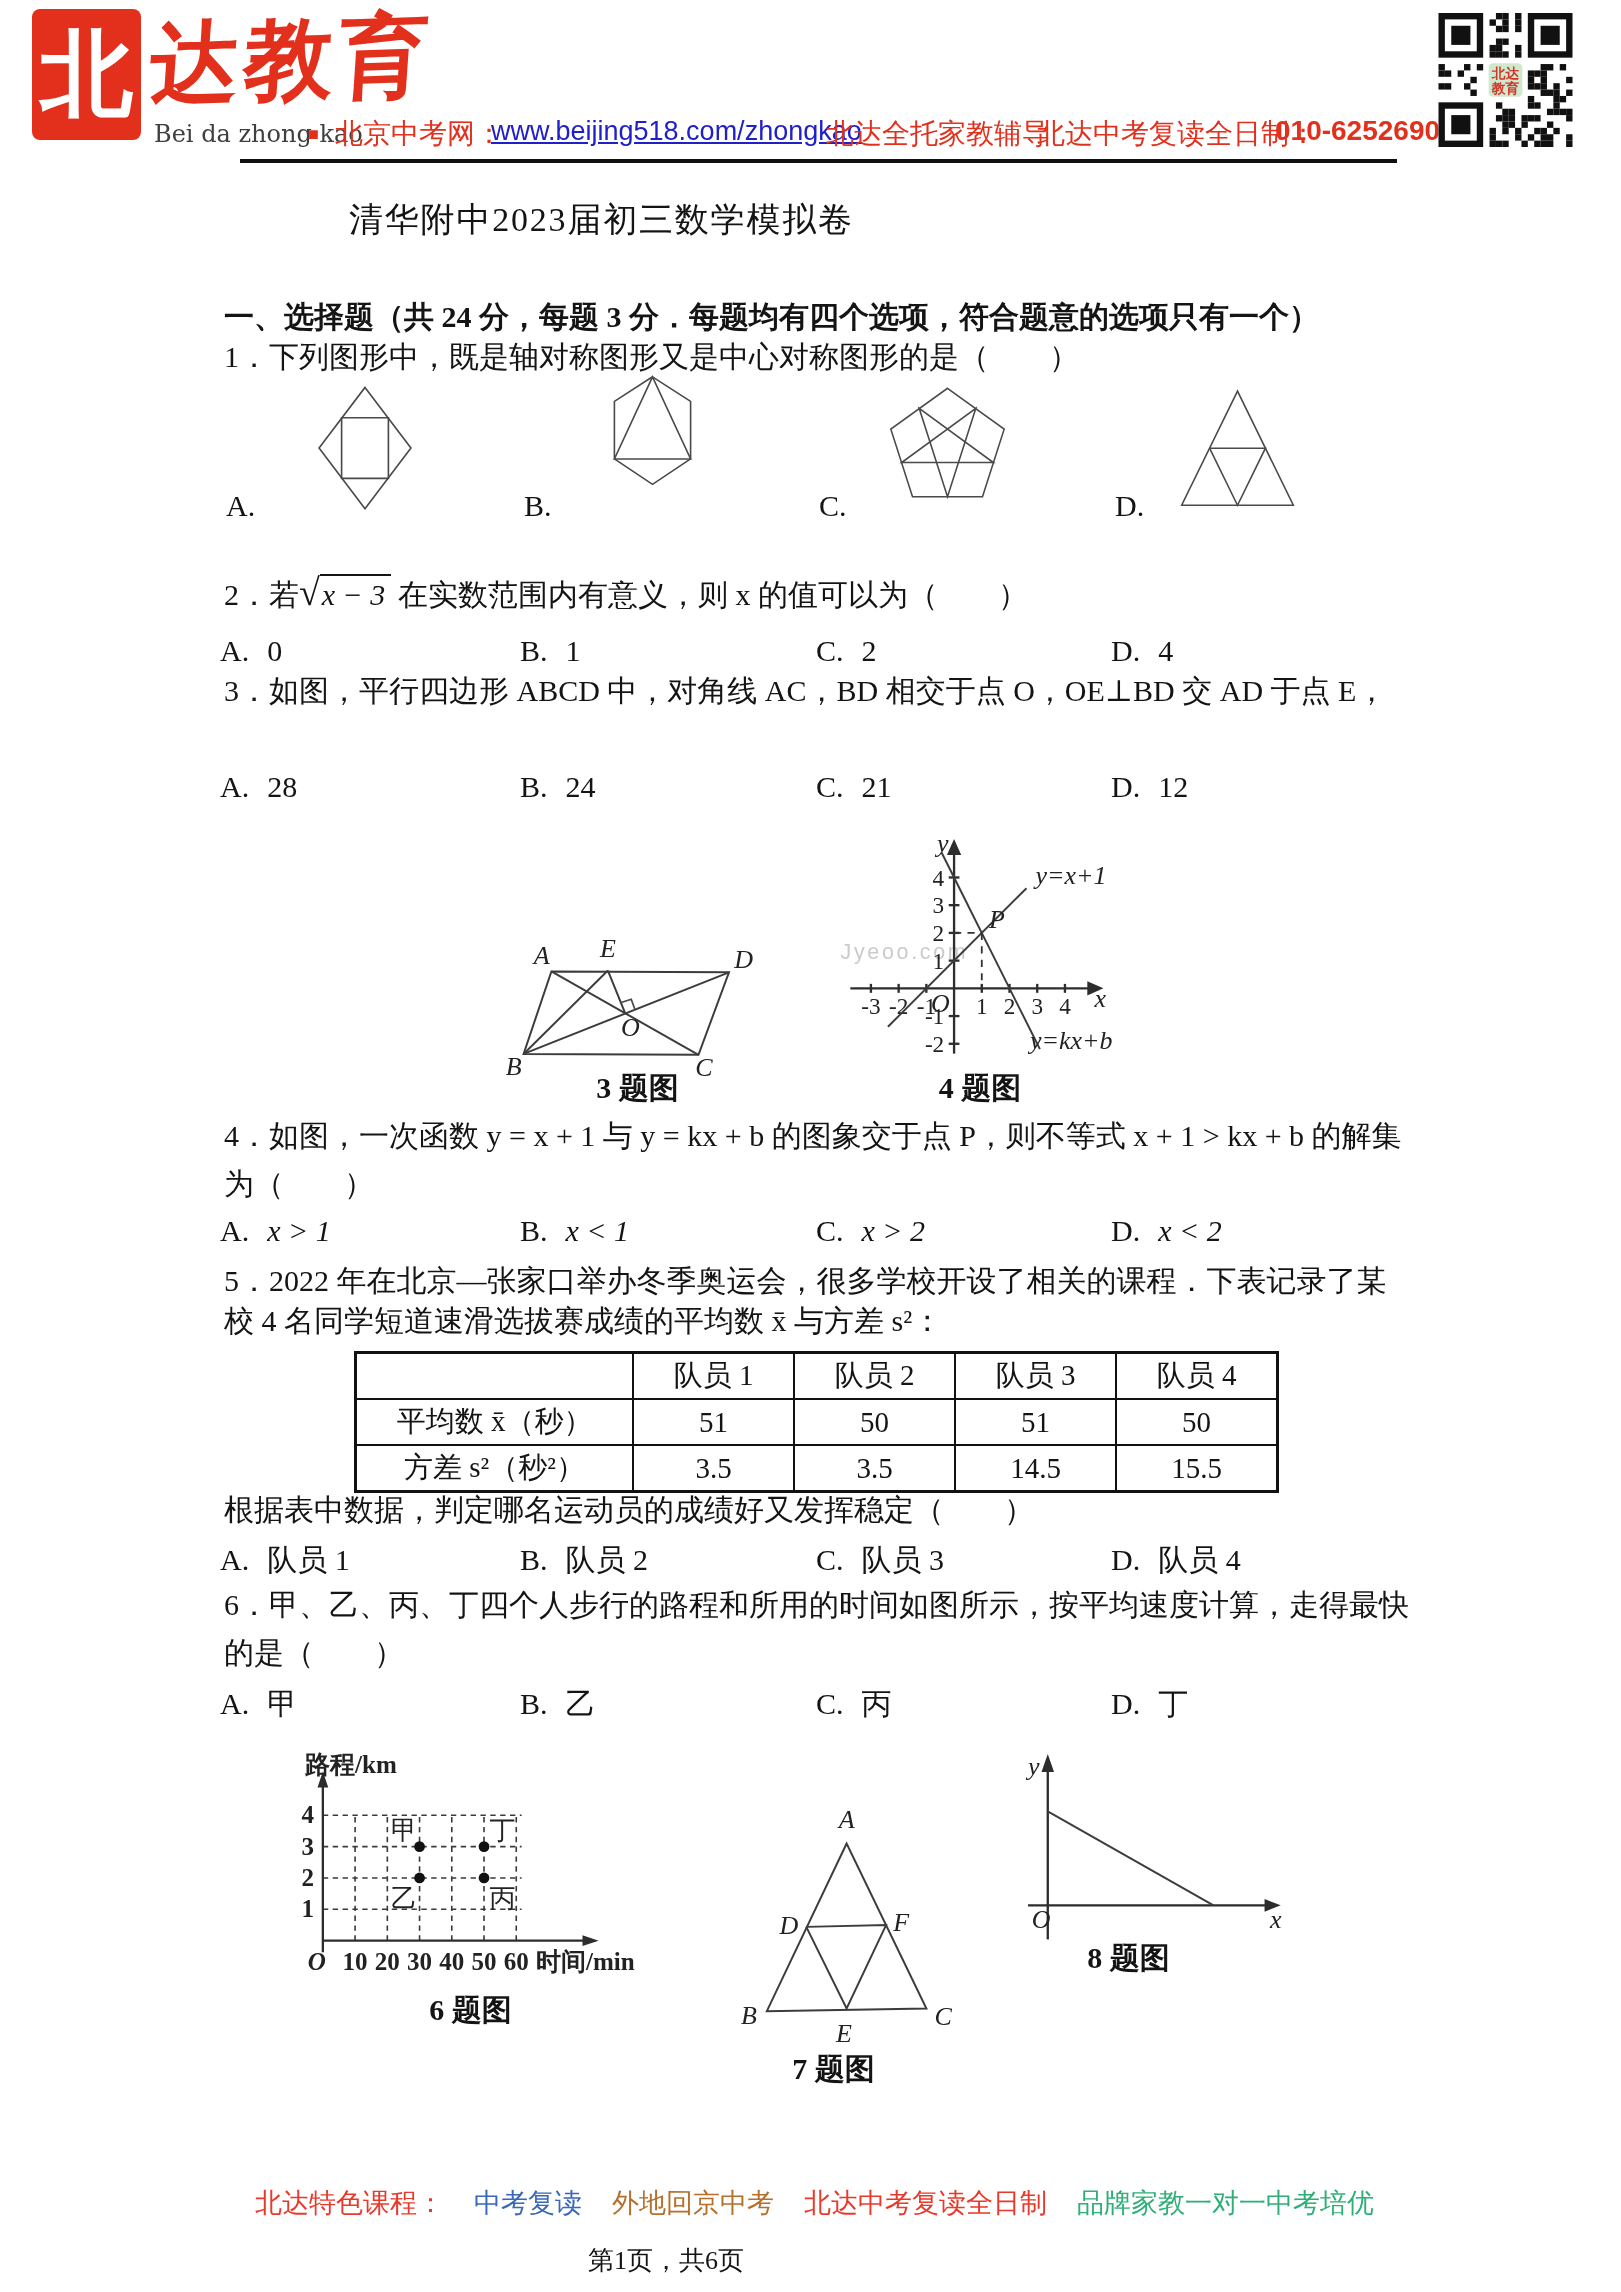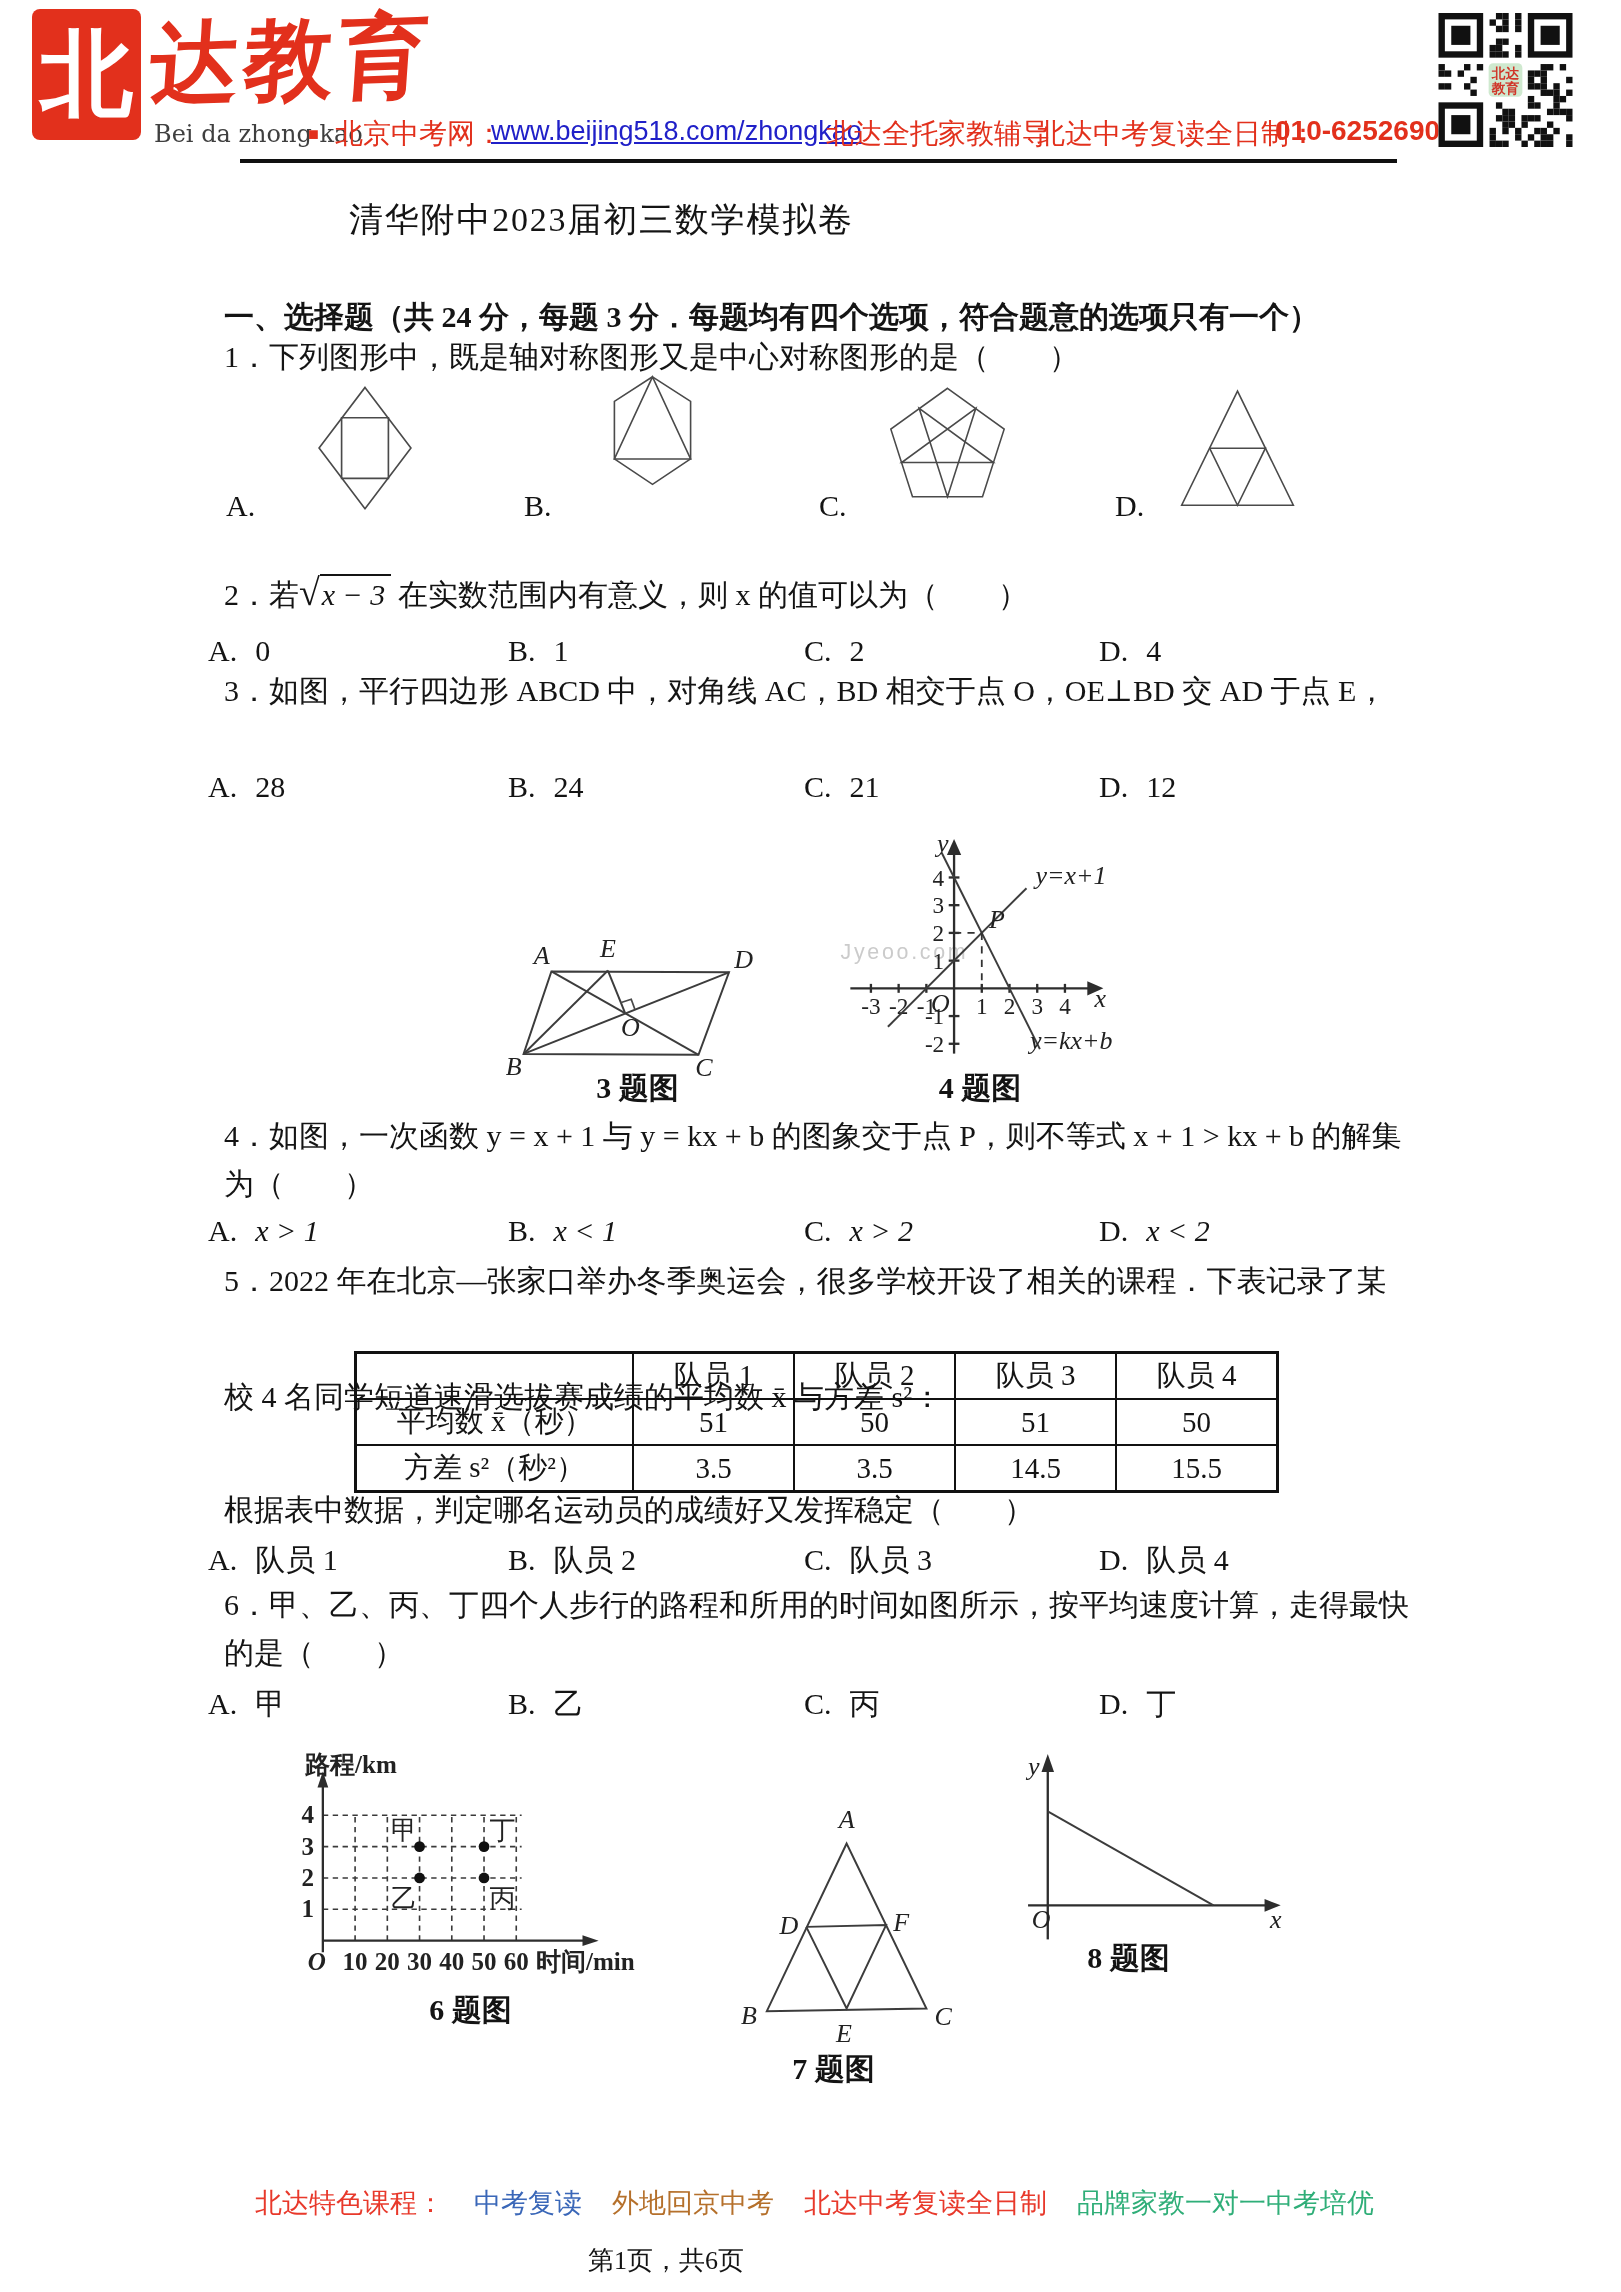--- a/index.html
+++ b/index.html
@@ -22,21 +22,21 @@
   .hdr-link{left:491px;top:116px;font-size:27px;color:#2020c8;text-decoration:underline;
             font-family:"Liberation Sans","DejaVu Sans",sans-serif;}
   .hdr-s1{left:826px;top:115px;}
   .hdr-s2{left:1037px;top:115px;}
   .hdr-phone{left:1275px;top:115px;font-weight:bold;}
   .hdr-rule{left:240px;top:159px;width:1157px;height:3.6px;background:#101010;}
   
   .doc-title{left:349px;top:197px;font-size:34px;letter-spacing:1.8px;}
   .sec-head{left:224px;top:297px;font-size:30px;font-weight:bold;}
   
-  .opts{left:208px;width:1200px;height:43px;text-align:center;}
+  .opts{left:220px;width:1200px;height:43px;text-align:center;}
   .opt{position:absolute;top:0;font-size:30px;}
   .opt:nth-child(1){left:0px;}
   .opt:nth-child(2){left:300px;}
   .opt:nth-child(3){left:596px;}
   .opt:nth-child(4){left:891px;}
   .opt .lab{margin-right:18px;}
   
   .sqrt-sym{font-size:38px;font-style:normal;}
   .radicand{border-top:2.2px solid #141414;font-style:italic;padding:1.8px 5.4px 0 1.8px;}
   
@@ -312,21 +312,21 @@
   <div class="abs line" style="left:224px;top:1118px;">4．如图，一次函数 y = x + 1 与 y = kx + b 的图象交于点 P，则不等式 x + 1 &gt; kx + b 的解集</div>
   <div class="abs line" style="left:224px;top:1166px;">为（　　）</div>
   <div class="abs opts" style="top:1214px;">
     <span class="opt"><span class="lab">A.</span><span style="font-style:italic">x &gt; 1</span></span>
     <span class="opt"><span class="lab">B.</span><span style="font-style:italic">x &lt; 1</span></span>
     <span class="opt"><span class="lab">C.</span><span style="font-style:italic">x &gt; 2</span></span>
     <span class="opt"><span class="lab">D.</span><span style="font-style:italic">x &lt; 2</span></span>
   </div>
 
   <div class="abs line" style="left:224px;top:1263px;">5．2022 年在北京—张家口举办冬季奥运会，很多学校开设了相关的课程．下表记录了某</div>
-  <div class="abs line" style="left:224px;top:1379px;">校 4 名同学短道速滑选拔赛成绩的平均数 x̄ 与方差 s²：</div>
+  <div class="abs line" style="left:224px;top:1303px;">校 4 名同学短道速滑选拔赛成绩的平均数 x̄ 与方差 s²：</div>
 
   <table class="abs score-table">
     <tbody>
         <tr>
       <td class="c0"></td>
       <td class="c1">队员 1</td>
       <td class="c2">队员 2</td>
       <td class="c3">队员 3</td>
       <td class="c4">队员 4</td>
     </tr>

